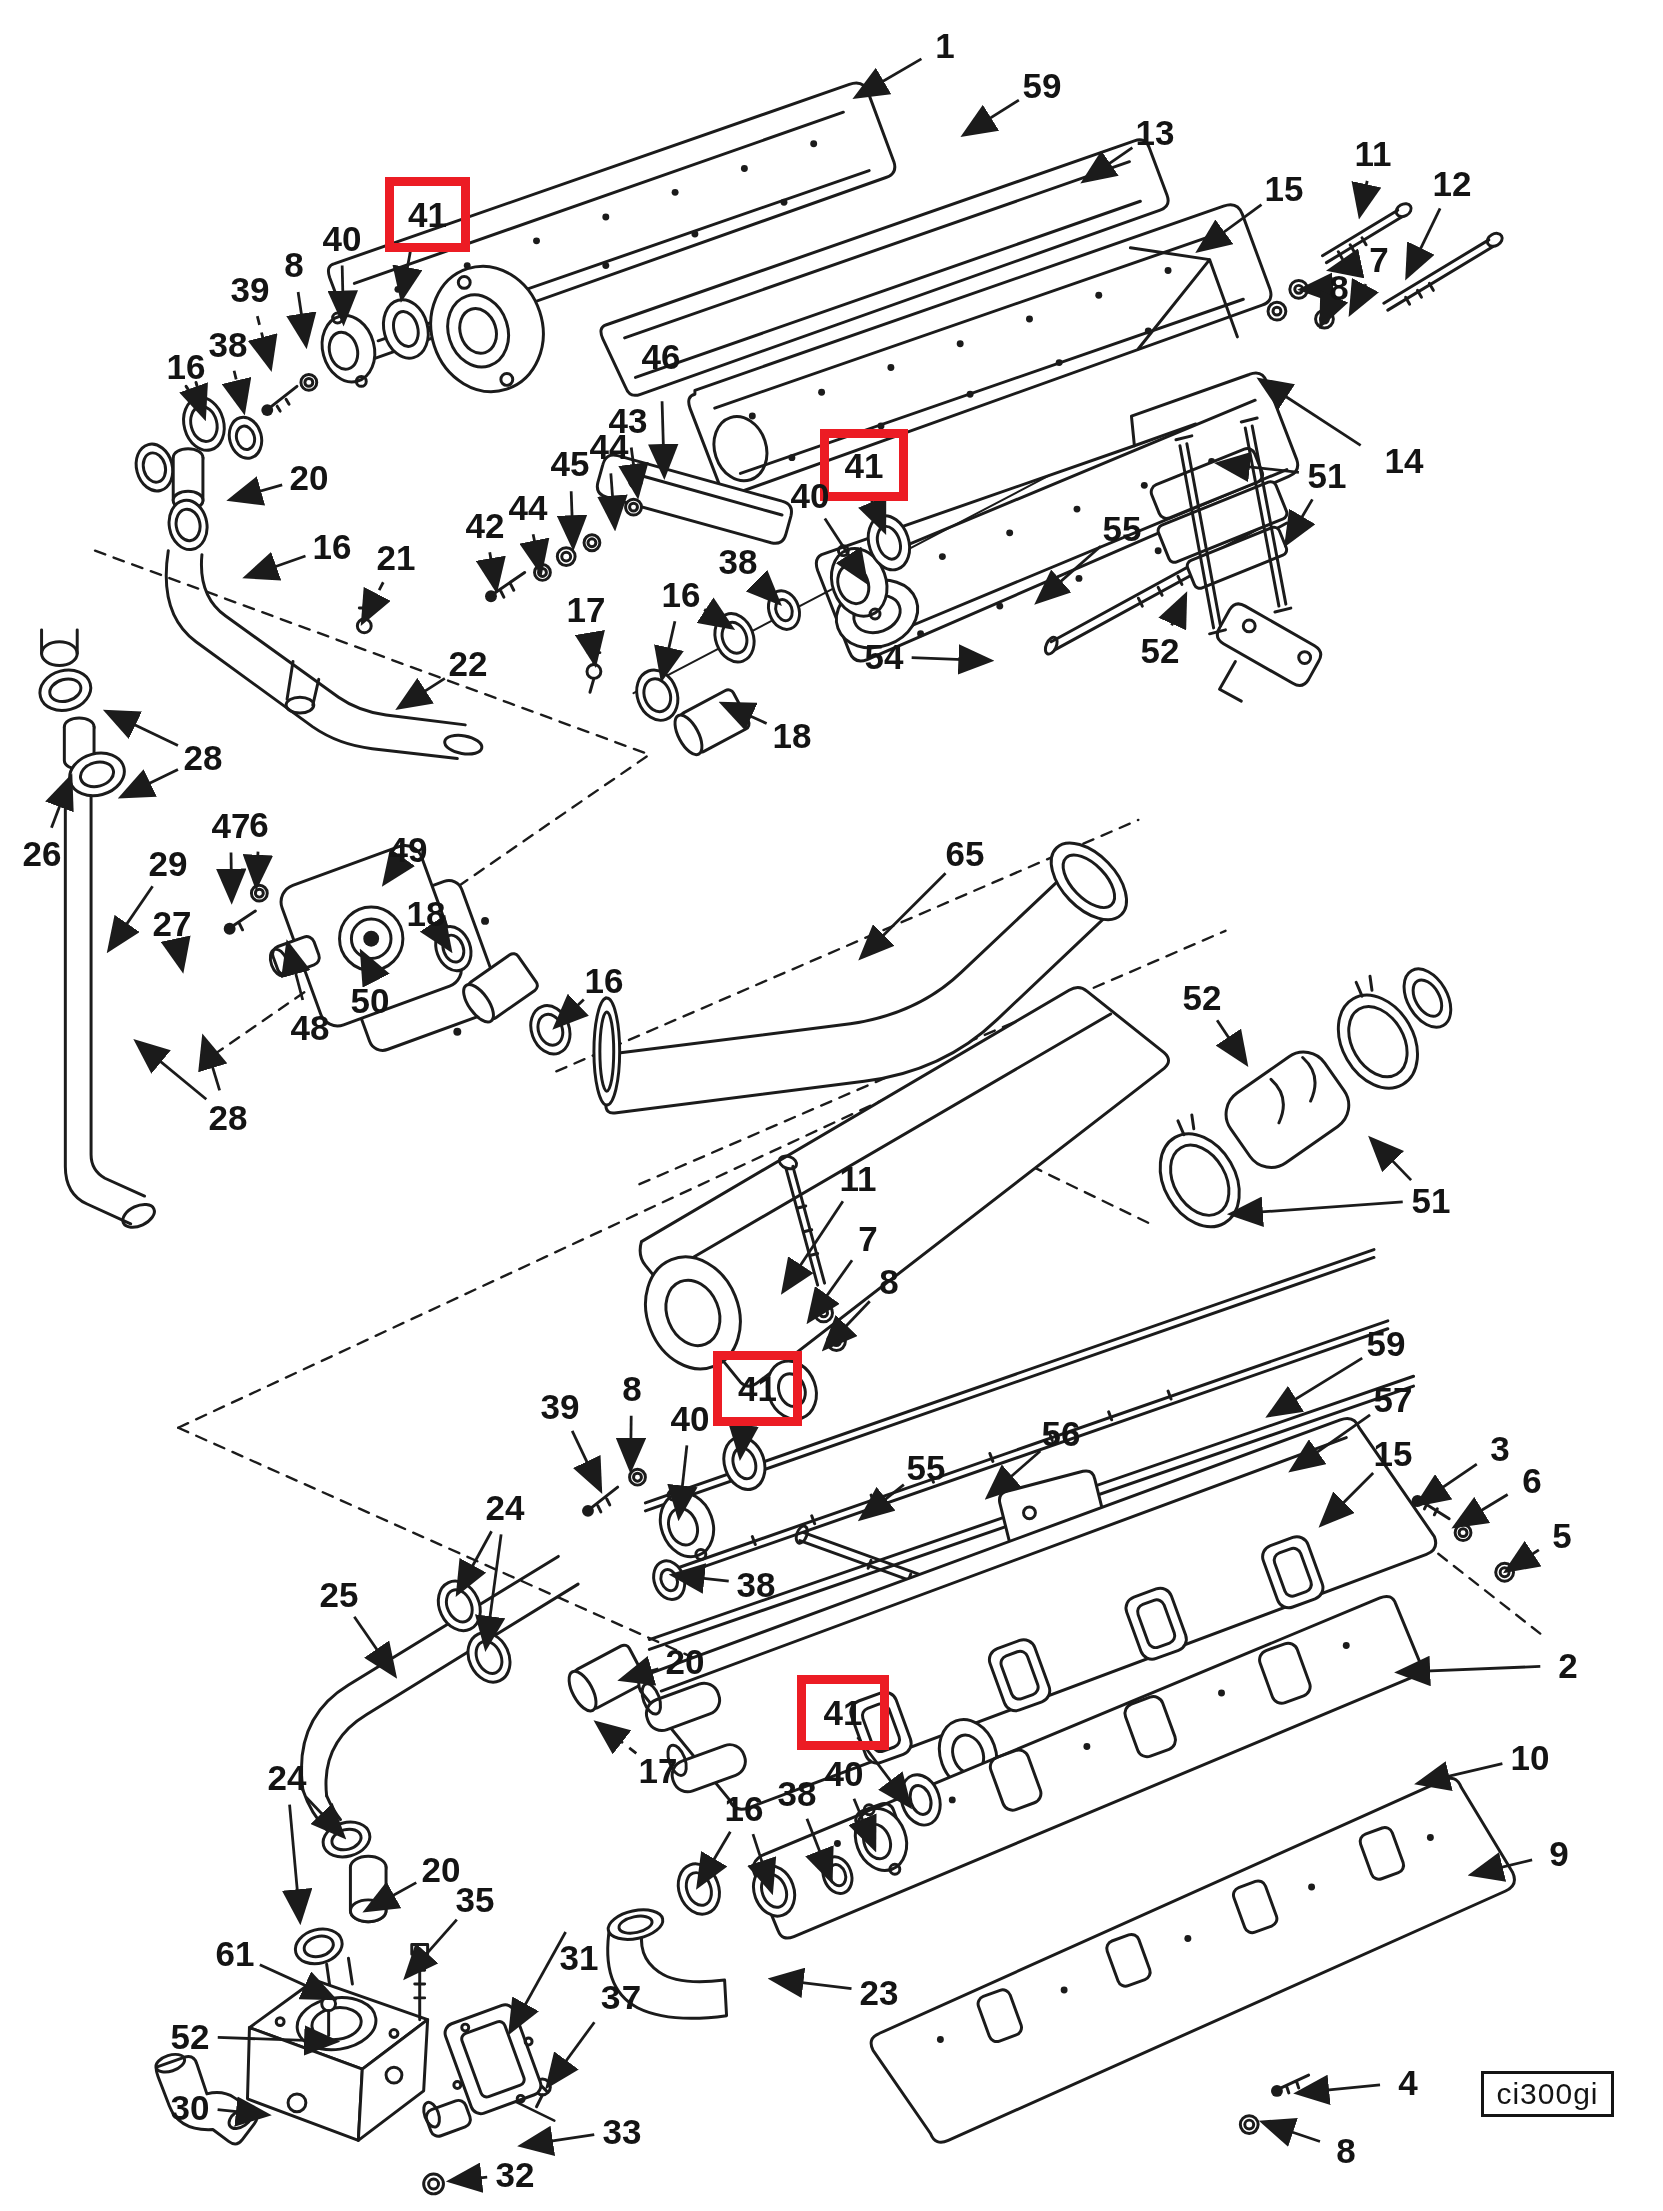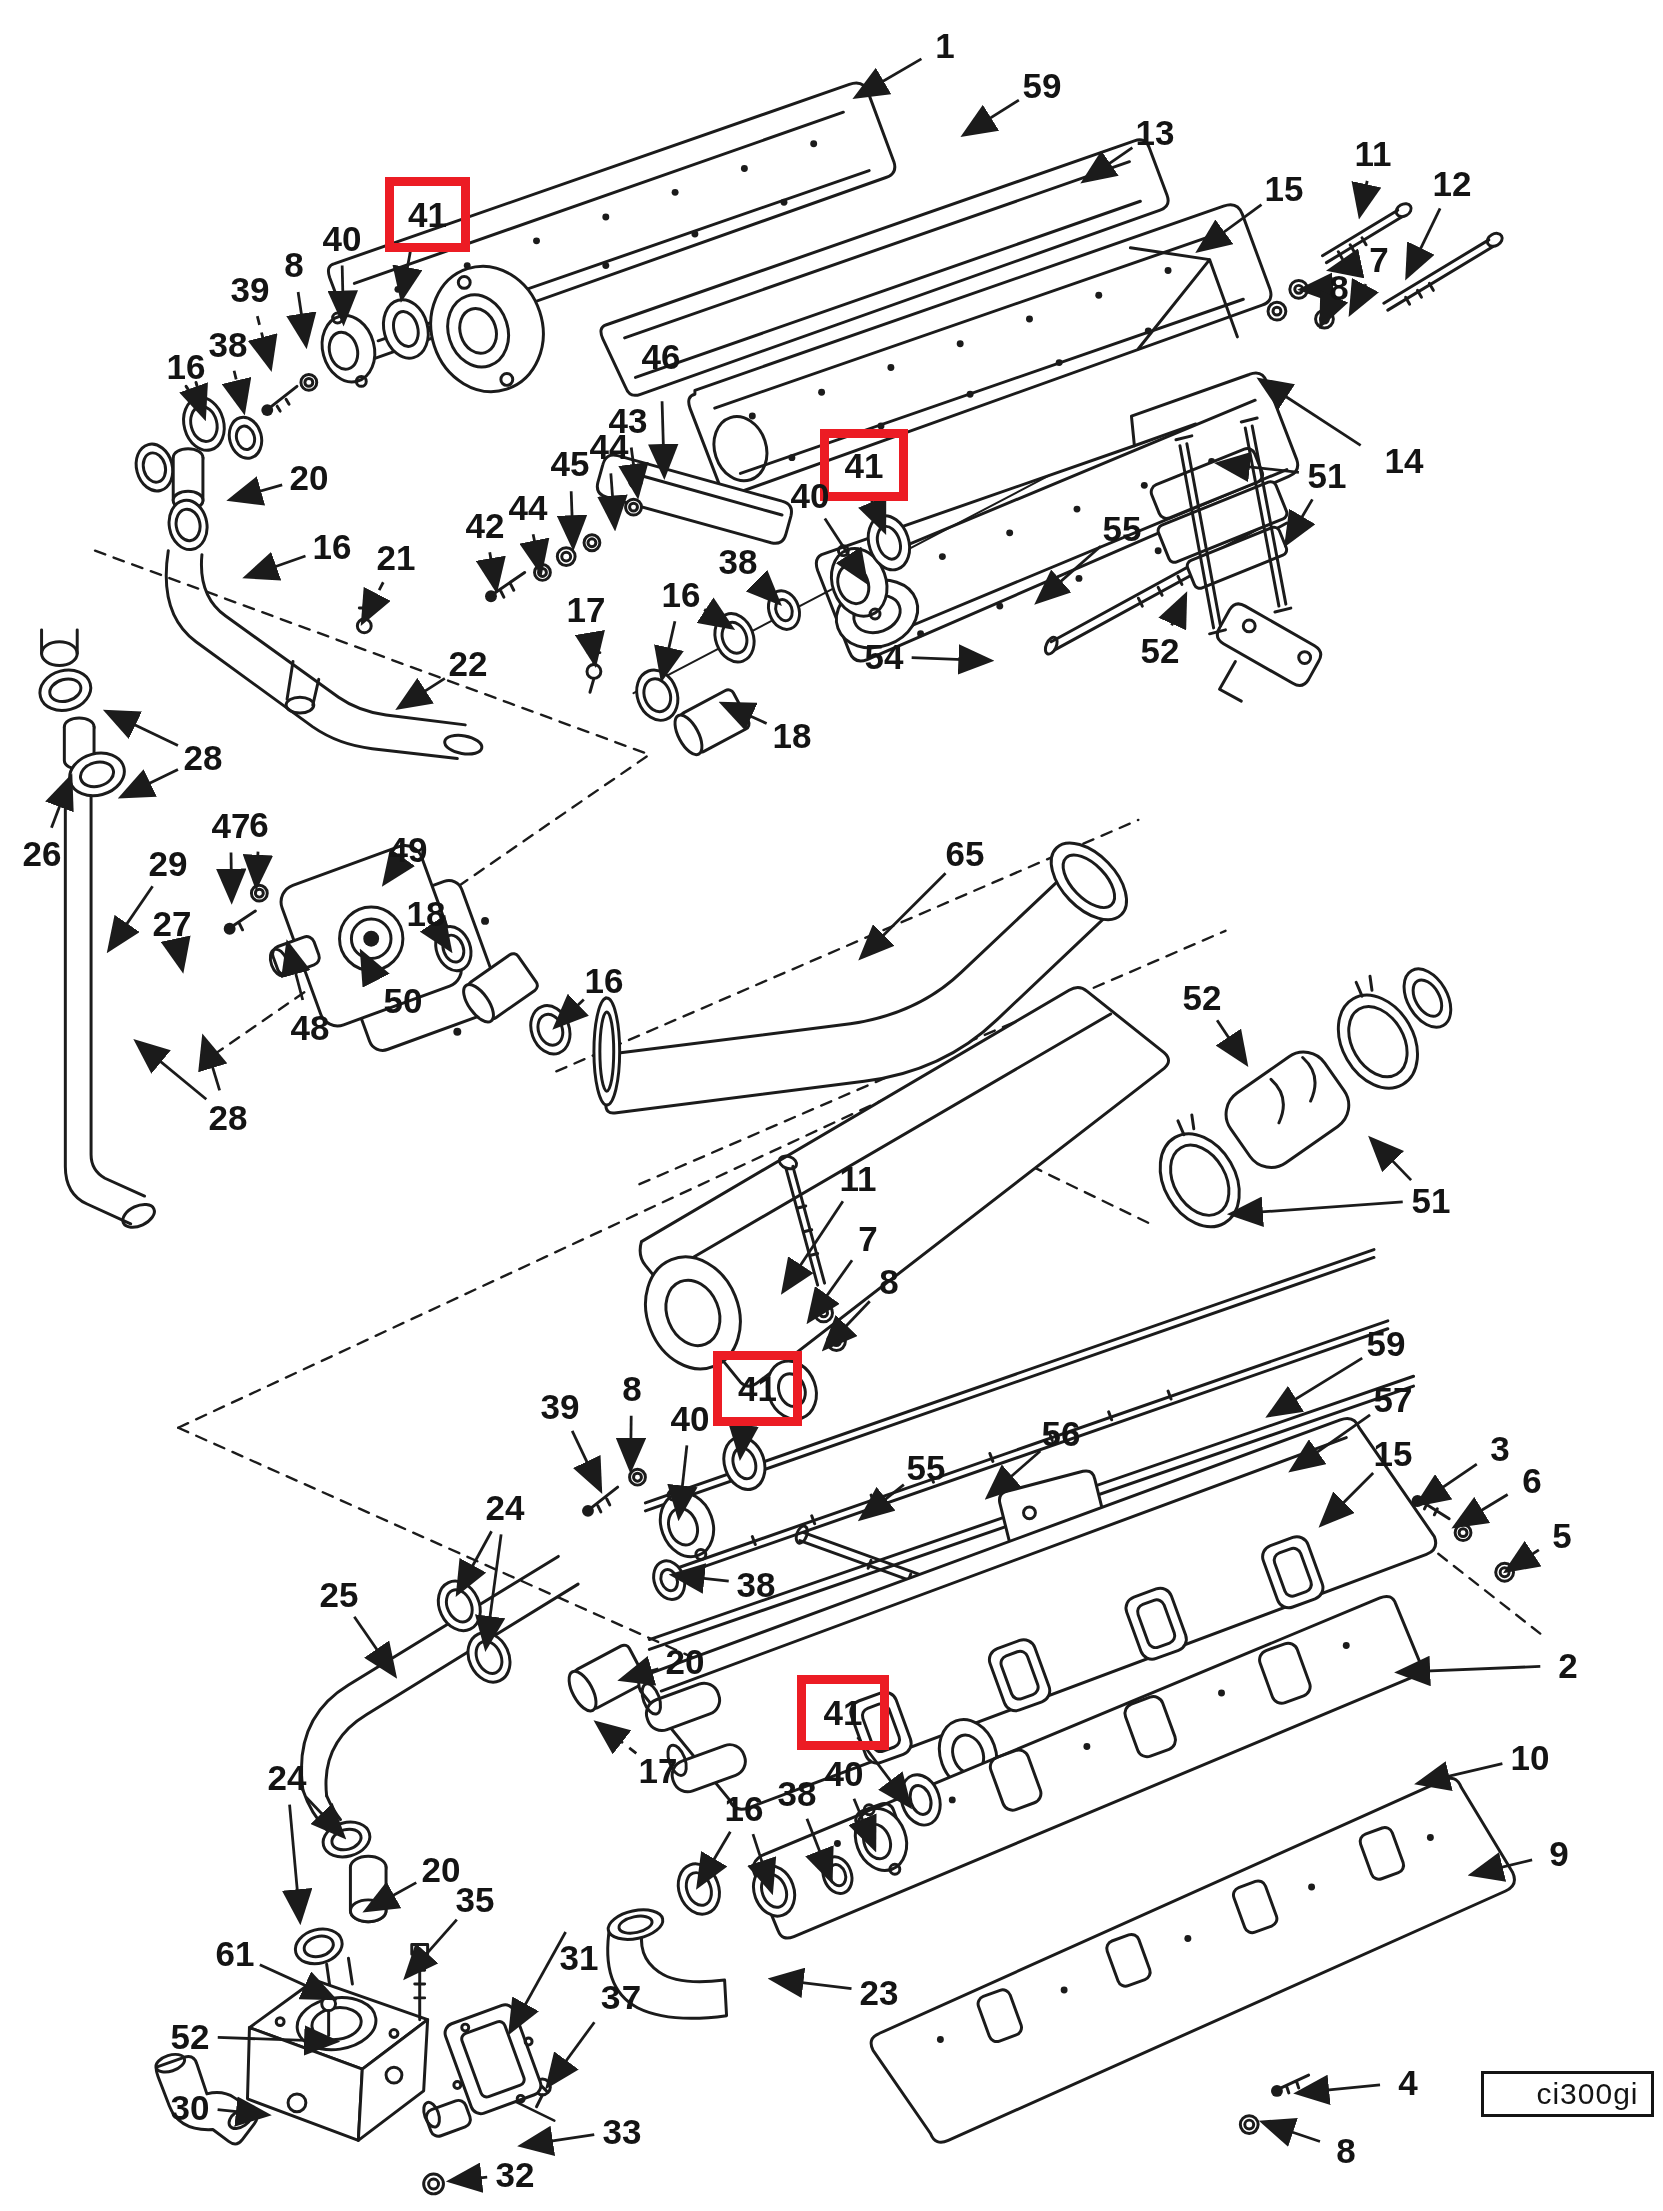--- a/index.html
+++ b/index.html
@@ -6,21 +6,21 @@
   #stage{position:relative;width:1663px;height:2212px;background:#ffffff;overflow:hidden;
          font-family:"Liberation Sans", sans-serif;}
   #art,#leaders{position:absolute;left:0;top:0;width:1663px;height:2212px;}
   .part-label{position:absolute;transform:translate(-50%,-50%);font-weight:700;font-size:35px;
               color:#141414;line-height:1;white-space:nowrap;z-index:30;}
   .hl-box{position:absolute;border:9px solid #ec1c24;background:transparent;z-index:25;
           display:flex;align-items:center;justify-content:center;}
   .hl-box .part-label{position:static;transform:none;}
   #figtag{position:absolute;border:3px solid #141414;background:#fff;color:#141414;
           display:flex;align-items:center;justify-content:center;font-size:30px;
-          letter-spacing:1px;z-index:30;padding-left:40px;}
+          letter-spacing:1px;z-index:30;}
 </style>
 </head>
 <body>
 
 <div id="stage">
 
   <svg id="art" viewBox="0 0 1680 2234" fill="none" stroke="#1b1b1b" stroke-width="3" stroke-linecap="round" stroke-linejoin="round">
 
     <g stroke-width="2.4" stroke-dasharray="11 9">
       <path d="M96,556 L656,762 L206,1072"></path>
@@ -657,21 +657,21 @@
       </div>
       <div class="part-label" style="left: 810px; top: 495px;">40</div>
       <div class="part-label" style="left: 42px; top: 853px;">26</div>
       <div class="part-label" style="left: 168px; top: 863px;">29</div>
       <div class="part-label" style="left: 172px; top: 923px;">27</div>
       <div class="part-label" style="left: 203px; top: 757px;">28</div>
       <div class="part-label" style="left: 231px; top: 825px;">47</div>
       <div class="part-label" style="left: 259px; top: 824px;">6</div>
       <div class="part-label" style="left: 408px; top: 849px;">49</div>
       <div class="part-label" style="left: 426px; top: 913px;">18</div>
-      <div class="part-label" style="left: 403px; top: 1000px; text-align: right;">50</div>
+      <div class="part-label" style="left: 370px; top: 1000px; text-align: right;">50</div>
       <div class="part-label" style="left: 310px; top: 1027px;">48</div>
       <div class="part-label" style="left: 228px; top: 1117px;">28</div>
       <div class="part-label" style="left: 604px; top: 980px;">16</div>
       <div class="part-label" style="left: 965px; top: 853px;">65</div>
       <div class="part-label" style="left: 1202px; top: 997px;">52</div>
       <div class="part-label" style="left: 1431px; top: 1200px;">51</div>
       <div class="part-label" style="left: 858px; top: 1178px;">11</div>
       <div class="part-label" style="left: 868px; top: 1238px;">7</div>
       <div class="part-label" style="left: 889px; top: 1281px;">8</div>
       <div class="part-label" style="left: 560px; top: 1406px;">39</div>

